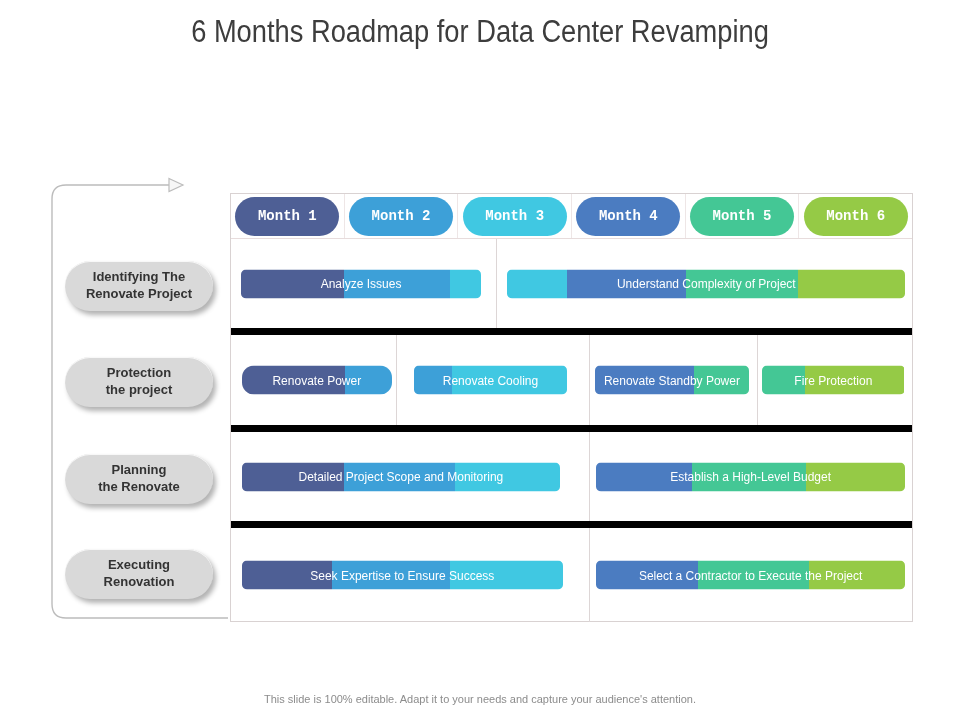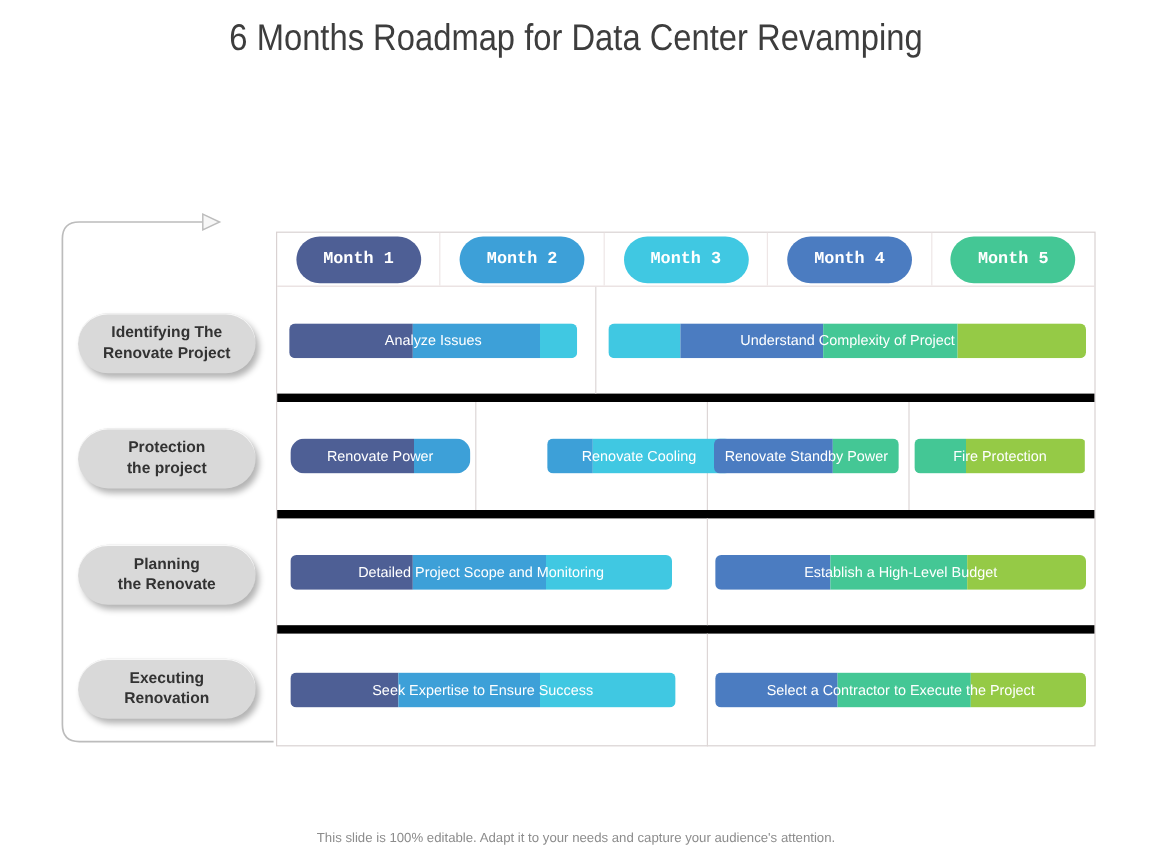--- a/index.html
+++ b/index.html
@@ -95,20 +95,23 @@
       </div>
       <div class="month-cell">
         <div class="month-pill" style="background: rgb(64, 200, 226);">Month 3</div>
       </div>
       <div class="month-cell">
         <div class="month-pill" style="background: rgb(75, 124, 193);">Month 4</div>
       </div>
       <div class="month-cell">
         <div class="month-pill" style="background: rgb(68, 199, 149);">Month 5</div>
       </div>
+      <div class="month-cell">
+        <div class="month-pill" style="background: rgb(149, 202, 70);">Month 6</div>
+      </div>
     </div>
   <div id="grid-rows">
       <div class="grid-row" style="height: 96px;">
         <div class="cell-divider" style="left: 38.9%;"></div>
         <div class="task-bar" style="left: 1.5%; width: 35.2%;">
           <div class="task-seg" style="width: 43%; background: rgb(78, 95, 149);"></div>
           <div class="task-seg" style="width: 44%; background: rgb(61, 160, 216);"></div>
           <div class="task-seg" style="width: 13%; background: rgb(64, 200, 226);"></div>
           <div class="task-label">Analyze Issues</div>
         </div>
@@ -122,21 +125,21 @@
       </div>
       <div class="grid-row" style="height: 97px;">
         <div class="cell-divider" style="left: 24.2%;"></div>
         <div class="cell-divider" style="left: 52.6%;"></div>
         <div class="cell-divider" style="left: 77.2%;"></div>
         <div class="task-bar" style="left: 1.6%; width: 22%; border-radius: 12px;">
           <div class="task-seg" style="width: 69%; background: rgb(78, 95, 149);"></div>
           <div class="task-seg" style="width: 31%; background: rgb(61, 160, 216);"></div>
           <div class="task-label">Renovate Power</div>
         </div>
-        <div class="task-bar" style="left: 26.9%; width: 22.4%; margin-left: 42px;">
+        <div class="task-bar" style="left: 26.9%; width: 22.4%;">
           <div class="task-seg" style="width: 25%; background: rgb(61, 160, 216);"></div>
           <div class="task-seg" style="width: 75%; background: rgb(64, 200, 226);"></div>
           <div class="task-label">Renovate Cooling</div>
         </div>
         <div class="task-bar" style="left: 53.4%; width: 22.7%;">
           <div class="task-seg" style="width: 64%; background: rgb(75, 124, 193);"></div>
           <div class="task-seg" style="width: 36%; background: rgb(68, 199, 149);"></div>
           <div class="task-label">Renovate Standby Power</div>
         </div>
         <div class="task-bar" style="left: 78%; width: 20.9%;">

